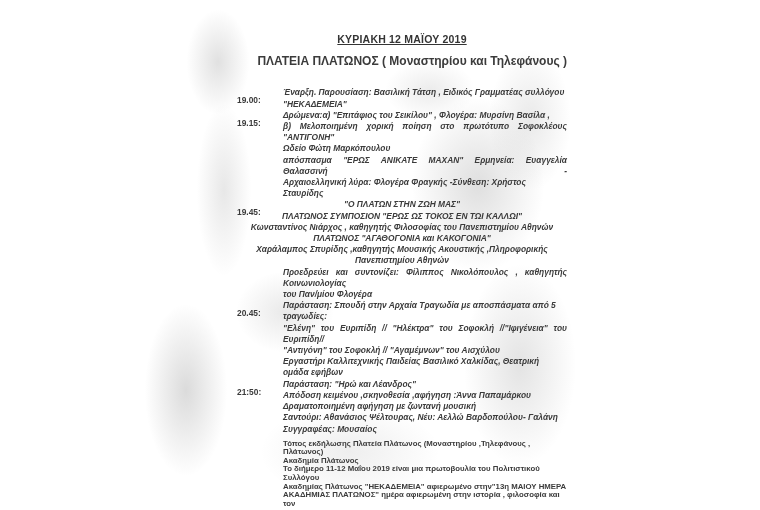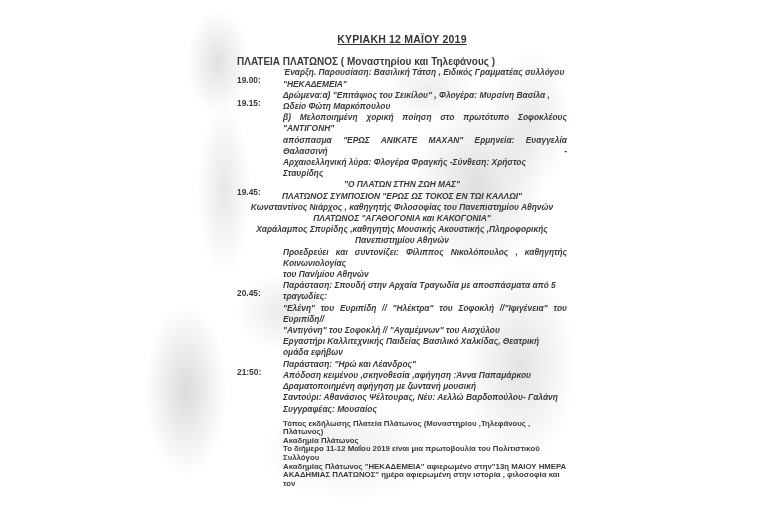--- a/index.html
+++ b/index.html
@@ -22,21 +22,21 @@
       radial-gradient(ellipse 60px 40px at 430px 90px, rgba(40,40,40,0.09), transparent 75%);
   }
   .doc{
     position:absolute;left:237px;top:22px;width:330px;
     color:#3b3b3b;font-weight:700;font-size:8.4px;line-height:11.2px;
   }
   .title{
     text-align:center;font-size:10.5px;letter-spacing:.2px;
     text-decoration:underline;margin-bottom:11px;color:#343434;margin-top:12px;
   }
-  .subtitle{text-align:left;font-size:10px;margin-bottom:0;}
+  .subtitle{text-align:right;font-size:12px;margin-bottom:20px;}
   .row{position:relative;padding-left:46px;}
   .time{position:absolute;left:0;top:8px;}
   .line{min-height:11.2px;font-style:italic;}
   .center{text-align:center;margin-left:-46px;}
   .justify{text-align:justify;text-align-last:justify;}
   .info{margin-top:5px;padding-left:46px;font-size:7.8px;line-height:8.6px;}
 </style>
 </head>
 <body>
 
@@ -49,38 +49,38 @@
 
   <div class="row">
     <span class="time">19.00:</span>
     <div class="line">Έναρξη. Παρουσίαση:  Βασιλική Τάτση , Ειδικός Γραμματέας συλλόγου</div>
     <div class="line">"ΗΕΚΑΔΕΜΕΙΑ"</div>
   </div>
 
   <div class="row">
     <span class="time">19.15:</span>
     <div class="line">Δρώμενα:α) "Επιτάφιος του Σεικίλου" , Φλογέρα: Μυρσίνη Βασίλα ,</div>
+    <div class="line justify">β) Μελοποιημένη χορική ποίηση στο πρωτότυπο Σοφοκλέους "ΑΝΤΙΓΟΝΗ"</div>
     <div class="line">Ωδείο Φώτη Μαρκόπουλου</div>
-    <div class="line justify">β) Μελοποιημένη χορική ποίηση στο πρωτότυπο Σοφοκλέους "ΑΝΤΙΓΟΝΗ"</div>
     <div class="line justify">απόσπασμα "ΕΡΩΣ ΑΝΙΚΑΤΕ ΜΑΧΑΝ" Ερμηνεία: Ευαγγελία Θαλασσινή -</div>
     <div class="line">Αρχαιοελληνική λύρα: Φλογέρα Φραγκής -Σύνθεση: Χρήστος Σταυρίδης</div>
   </div>
 
 
 
   <div class="row">
     <span class="time">19.45:</span>
     <div class="line center">"Ο ΠΛΑΤΩΝ ΣΤΗΝ ΖΩΗ ΜΑΣ"</div>
     <div class="line center">ΠΛΑΤΩΝΟΣ ΣΥΜΠΟΣΙΟΝ  "ΕΡΩΣ ΩΣ ΤΟΚΟΣ ΕΝ ΤΩΙ ΚΑΛΛΩΙ"</div>
     <div class="line center">Κωνσταντίνος Νιάρχος , καθηγητής Φιλοσοφίας του Πανεπιστημίου Αθηνών</div>
     <div class="line center">ΠΛΑΤΩΝΟΣ "ΑΓΑΘΟΓΟΝΙΑ και ΚΑΚΟΓΟΝΙΑ"</div>
     <div class="line center">Χαράλαμπος Σπυρίδης ,καθηγητής Μουσικής Ακουστικής ,Πληροφορικής</div>
     <div class="line center">Πανεπιστημίου Αθηνών</div>
     <div class="line justify">Προεδρεύει και συντονίζει: Φίλιππος Νικολόπουλος , καθηγητής Κοινωνιολογίας</div>
-    <div class="line">του Παν/μίου Αθηνών</div>
+    <div class="line">του Παν/μίου Φλογέρα</div>
   </div>
 
   <div class="row">
     <span class="time">20.45:</span>
     <div class="line">Παράσταση: Σπουδή στην Αρχαία Τραγωδία με αποσπάσματα από 5 τραγωδίες:</div>
     <div class="line justify">"Ελένη" του Ευριπίδη // "Ηλέκτρα" του Σοφοκλή //"Ιφιγένεια" του Ευριπίδη//</div>
     <div class="line">"Αντιγόνη" του Σοφοκλή // "Αγαμέμνων" του Αισχύλου</div>
     <div class="line">Εργαστήρι Καλλιτεχνικής Παιδείας Βασιλικό Χαλκίδας, Θεατρική ομάδα εφήβων</div>
   </div>
 

